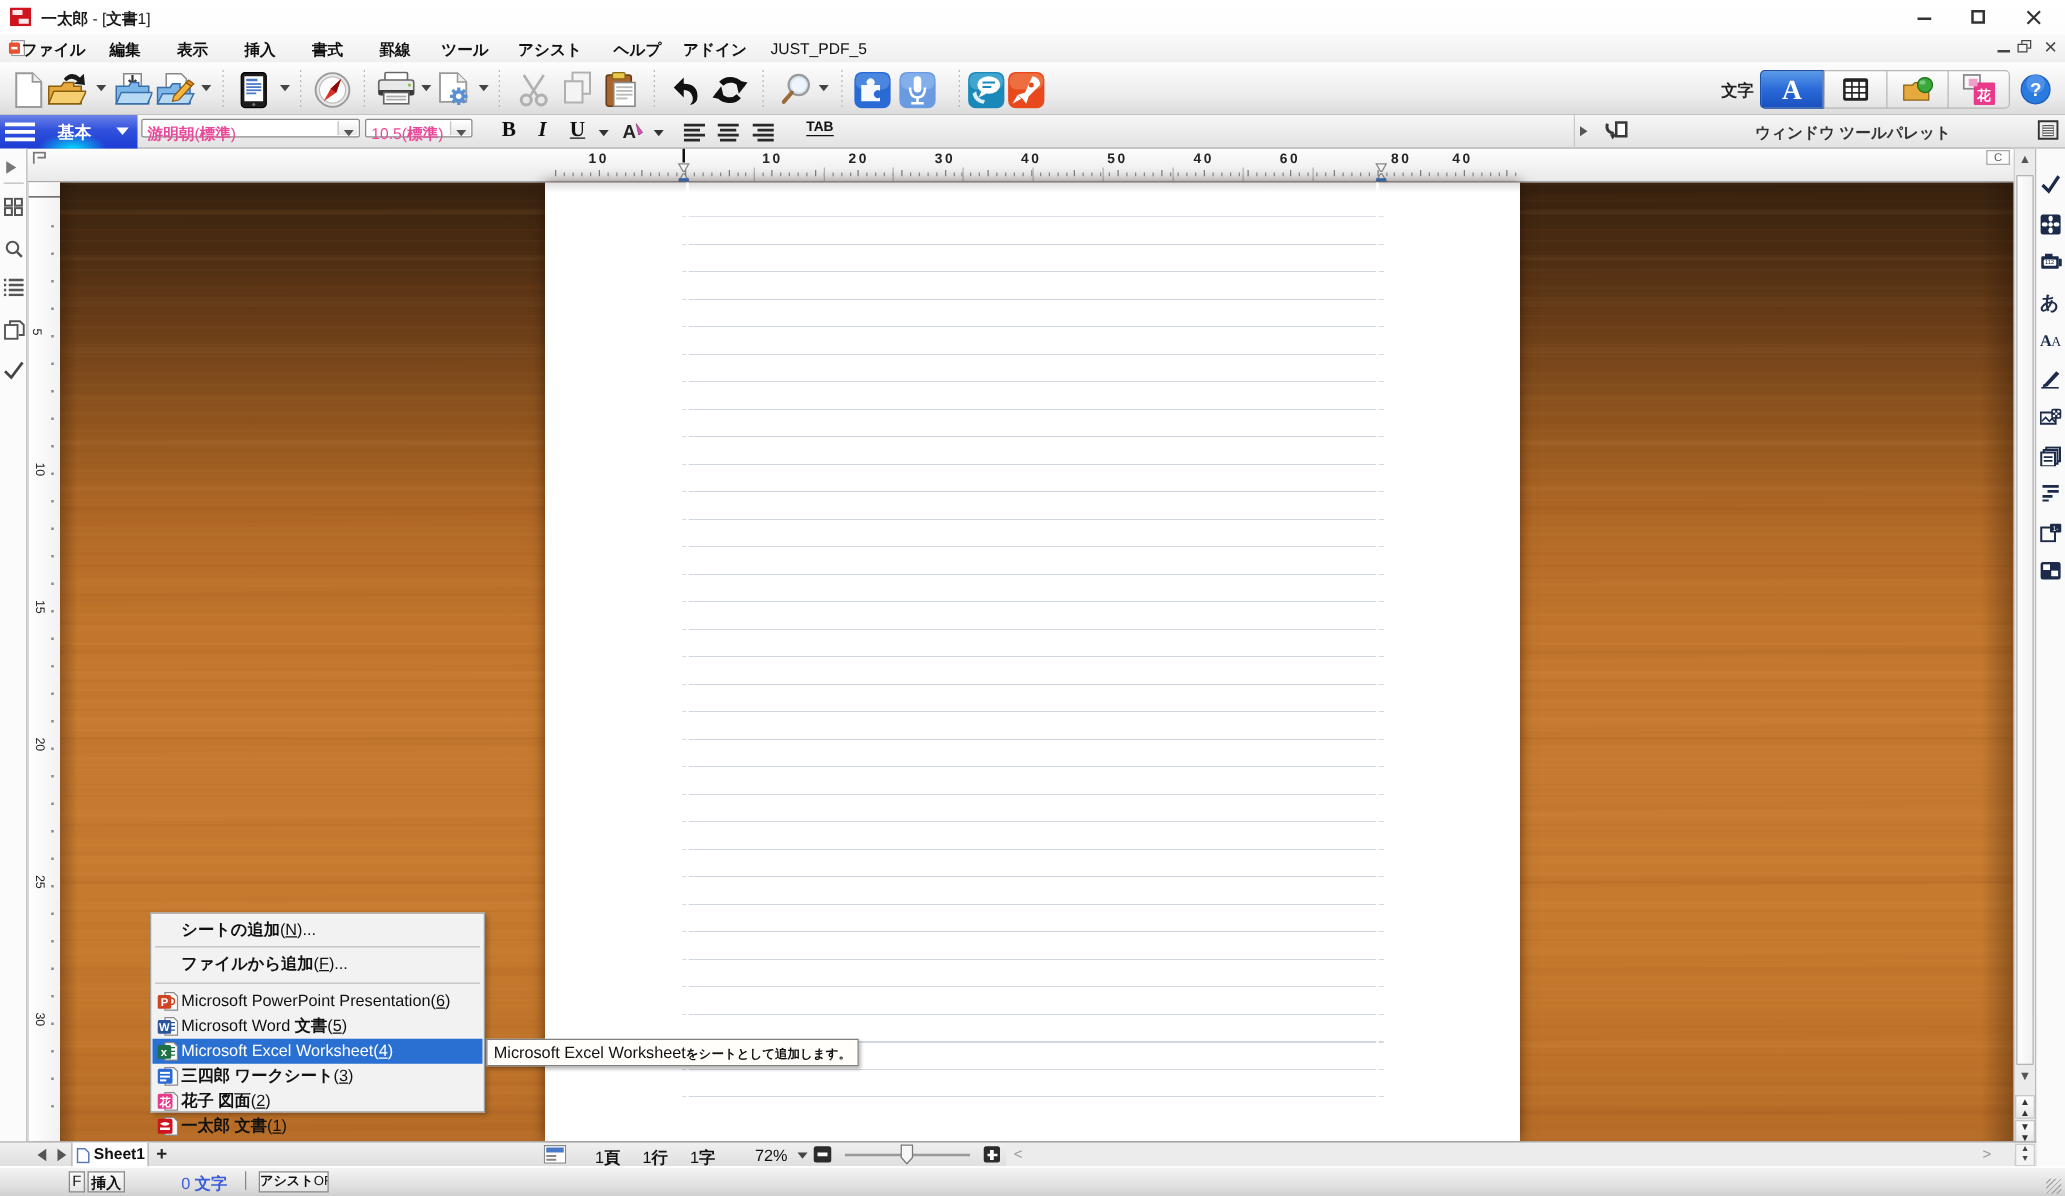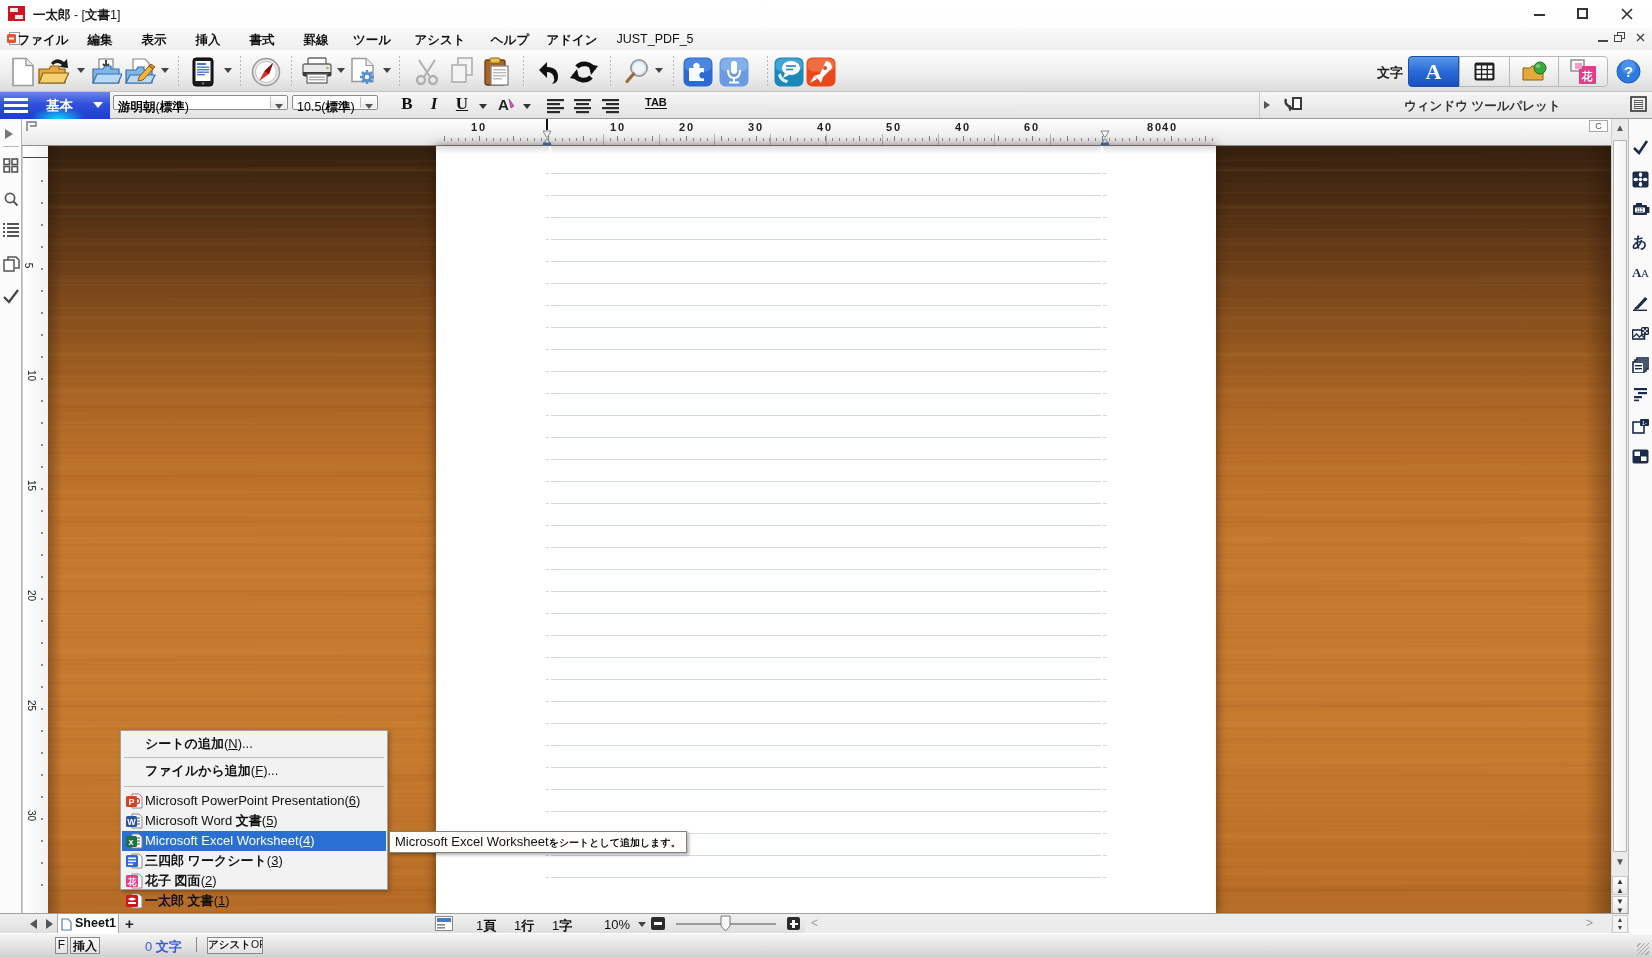--- a/index.html
+++ b/index.html
@@ -14,21 +14,21 @@
 .mitem{position:absolute;top:4px;font-size:12.5px;color:#111;transform:translateX(-50%)}
 
 #toolbar{left:0;top:50px;width:1652px;height:42px;background:linear-gradient(#fdfdfd,#ececec 65%,#dcdcdc);border-bottom:1px solid #c3c3c3}
 .tsep{position:absolute;top:6px;height:30px;width:1px;background:repeating-linear-gradient(#b8b8b8 0 2px,transparent 2px 4px)}
 .ticon{position:absolute;top:7px}
 .tarrow{position:absolute;top:18px;width:0;height:0;border-left:4px solid transparent;border-right:4px solid transparent;border-top:5px solid #444}
 
 #fmtbar{left:0;top:92px;width:1652px;height:27px;background:linear-gradient(#f6f6f6,#e3e3e3);border-bottom:1px solid #9a9a9a}
 #kihon{left:0;top:0;width:110px;height:27px;background:linear-gradient(#6a82e8,#3050dc 45%,#1c3cd4);overflow:hidden}
 #kihon .glow{position:absolute;left:28px;top:14px;width:60px;height:26px;background:radial-gradient(ellipse at center,rgba(0,230,255,.95),rgba(0,160,255,0) 65%)}
-.combo{position:absolute;top:3px;height:15px;background:#fff;border:1px solid #8a8a8a;border-radius:2px;font-size:12.5px;color:#000000}
+.combo{position:absolute;top:3px;height:15px;background:#fff;border:1px solid #8a8a8a;border-radius:2px;font-size:12.5px;color:#ec4899}
 .combo .tx{position:absolute;left:4px;top:3px;white-space:nowrap}
 .combo .chev{position:absolute;right:1px;top:1px;bottom:1px;width:16px;border-left:1px solid #c0c0c0;background:linear-gradient(#fefefe,#e8e8e8);color:#444;font-size:10px;text-align:center;line-height:17px}
 .fbtn{position:absolute;top:2px;height:23px;color:#111;text-align:center}
 
 #rulerrow{left:0;top:119px;width:1652px;height:27px;background:linear-gradient(#fdfdfd,#e9e9e9);border-bottom:1px solid #8c8c8c}
 .rnum{position:absolute;top:2px;font-size:11px;letter-spacing:2px;color:#222;transform:translateX(-50%);font-weight:bold}
 .rtick{position:absolute;top:19px;width:1px;height:3px;background:#8f8f8f}
 .rtick.t5{top:17px;height:5px;background:#808080}
 .rtline{position:absolute;top:15px;bottom:0;width:1px;background:#b5b5b5}
 #cursorbar{left:546px;top:119px;width:2px;height:11px;background:#111}
@@ -368,21 +368,21 @@
       <path d="M1 10 L1 1 L10 1 L10 5 L4 5" fill="none" stroke="#777" stroke-width="1.4"></path>
     </svg>
   <div class="rnum" style="left:479px">10</div>
     <div class="rnum" style="left:618px">10</div>
     <div class="rnum" style="left:687px">20</div>
     <div class="rnum" style="left:756px">30</div>
     <div class="rnum" style="left:825px">40</div>
     <div class="rnum" style="left:894px">50</div>
     <div class="rnum" style="left:963px">40</div>
     <div class="rnum" style="left:1032px">60</div>
-    <div class="rnum" style="left:1155px">80</div>
+    <div class="rnum" style="left:1121px">80</div>
     <div class="rnum" style="left:1170px">40</div>
     <div class="rtick t5" style="left:444.2px"></div>
     <div class="rtick" style="left:451.1px"></div>
     <div class="rtick" style="left:458.0px"></div>
     <div class="rtick" style="left:465.0px"></div>
     <div class="rtick" style="left:471.9px"></div>
     <div class="rtick t5" style="left:478.8px"></div>
     <div class="rtick" style="left:485.7px"></div>
     <div class="rtick" style="left:492.6px"></div>
     <div class="rtick" style="left:499.6px"></div>
@@ -690,21 +690,21 @@
   <div class="abs" style="left:125px;top:1px;font-size:15px;font-weight:bold;color:#222">+</div>
   <svg class="abs" style="left:435px;top:2px" width="18" height="15" viewBox="0 0 18 15">
       <rect x="0.5" y="0.5" width="17" height="14" fill="#fff" stroke="#888"></rect>
       <rect x="2" y="2" width="14" height="4" fill="#4a78c8"></rect>
       <rect x="2" y="8" width="8" height="1.6" fill="#888"></rect>
       <rect x="2" y="11" width="8" height="1.6" fill="#888"></rect>
     </svg>
   <div class="abs" style="left:476px;top:3px;font-size:13px;color:#111">1<span class="j">頁</span></div>
   <div class="abs" style="left:514px;top:3px;font-size:13px;color:#111">1<span class="j">行</span></div>
   <div class="abs" style="left:552px;top:3px;font-size:13px;color:#111">1<span class="j">字</span></div>
-  <div class="abs" style="left:604px;top:3px;font-size:13px;color:#111">10%</div>
+  <div class="abs" style="left:604px;top:3px;font-size:13px;color:#111">72%</div>
   <div class="abs" style="left:638px;top:8px;width:0;height:0;border-left:4px solid transparent;border-right:4px solid transparent;border-top:5px solid #444"></div>
   <div class="abs" style="left:651px;top:3px;width:14px;height:13px;background:#2b2b2b;border-radius:2px">
       <div class="abs" style="left:3px;top:5px;width:8px;height:3px;background:#fff"></div>
     </div>
   <div class="abs" style="left:676px;top:9px;width:100px;height:2px;background:#999"></div>
   <svg class="abs" style="left:719px;top:1px" width="13" height="17" viewBox="0 0 13 17">
       <path d="M2 1 h9 v10 l-4.5 5 l-4.5 -5 z" fill="#f8f8f8" stroke="#777"></path>
     </svg>
   <div class="abs" style="left:787px;top:3px;width:13px;height:13px;background:#2b2b2b;border-radius:2px">
       <div class="abs" style="left:2.5px;top:5.5px;width:8px;height:2.5px;background:#fff"></div>

